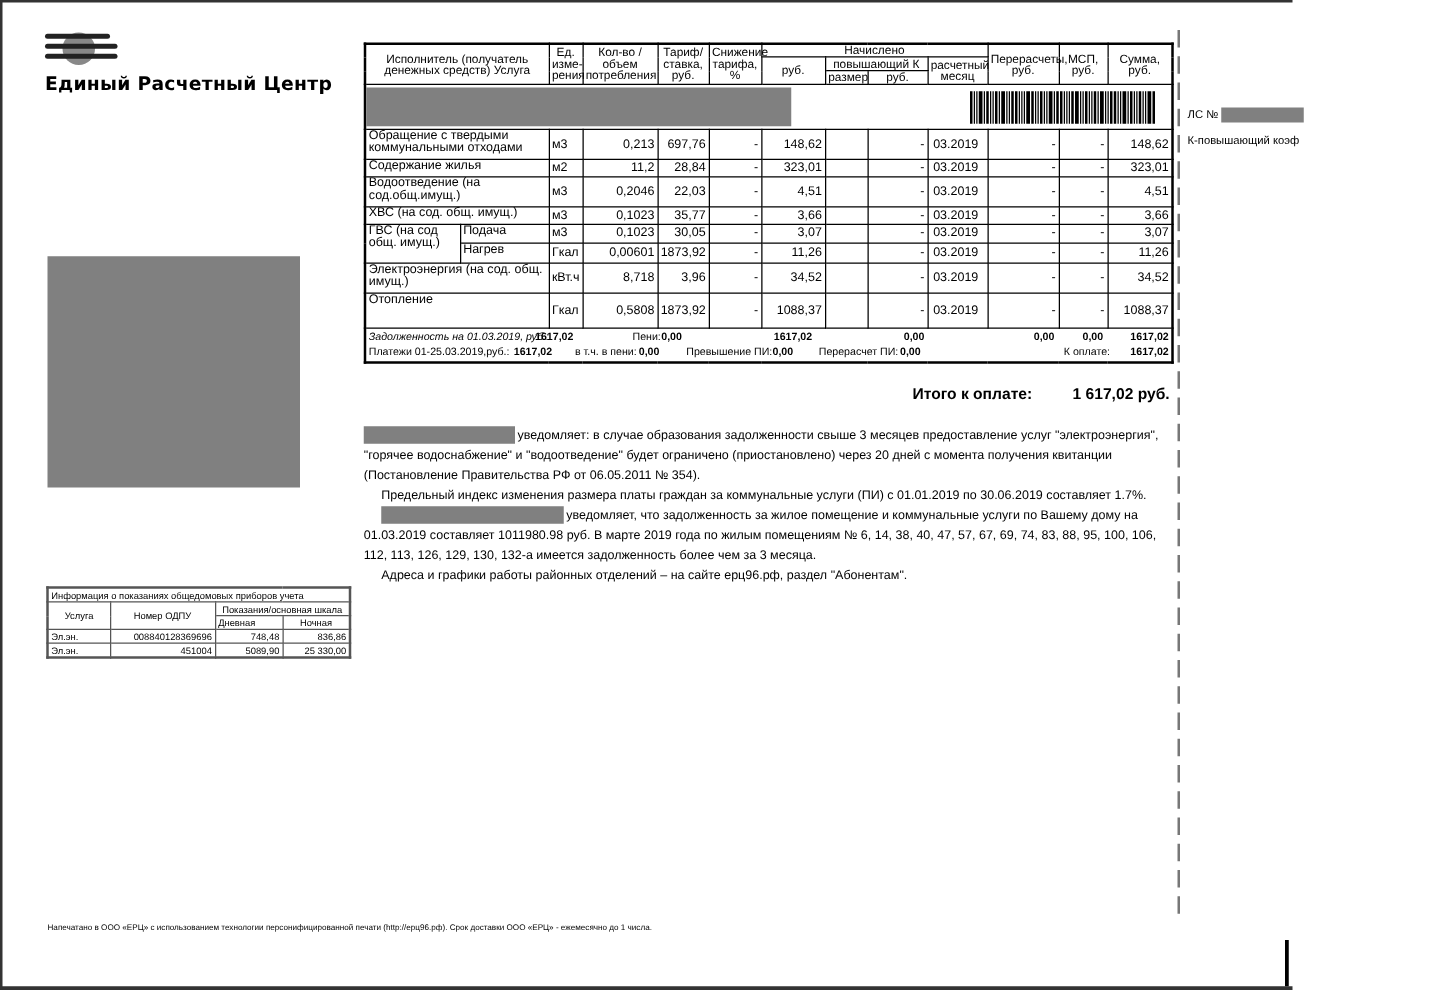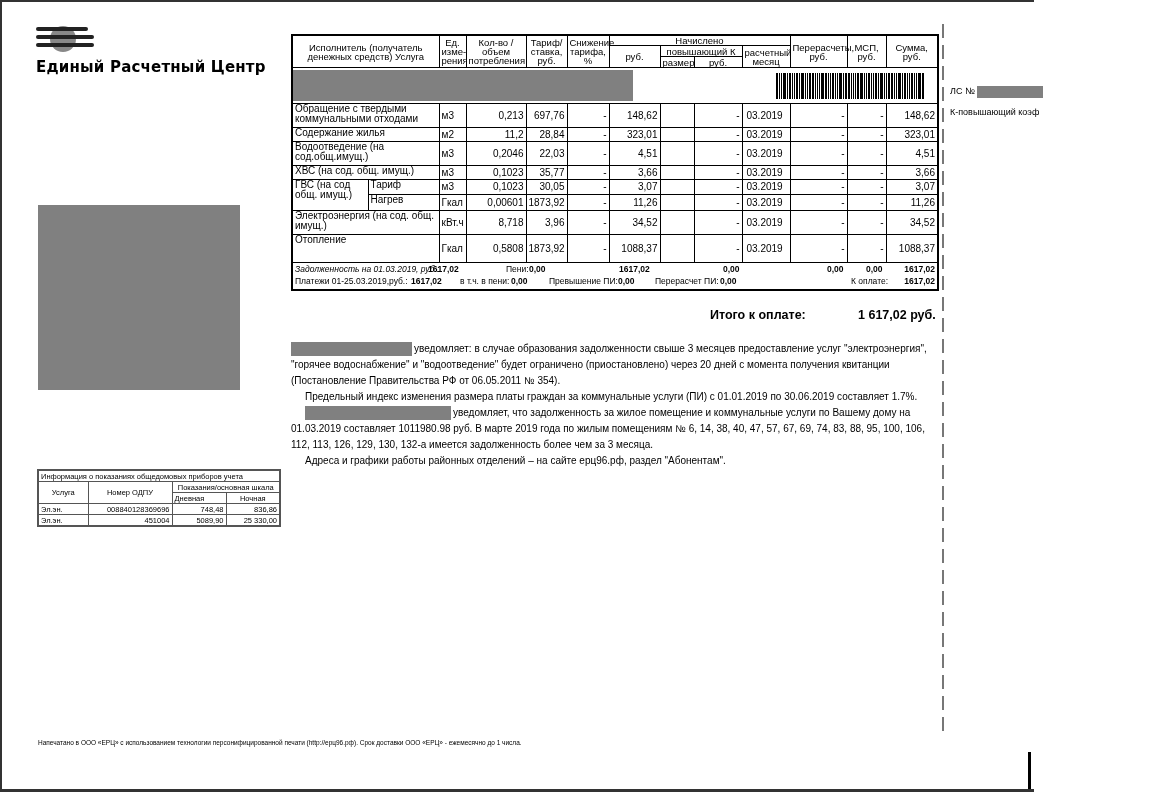--- a/index.html
+++ b/index.html
@@ -16,21 +16,21 @@
   .redact { background:#808080; position:absolute; }
   table.main { position:absolute; left:291px; top:34px; width:646px; border-collapse:collapse; font-size:10px; table-layout:fixed; }
   table.main td, table.main th { border:1px solid #000; padding:0 2px; line-height:10px; vertical-align:middle; }
   table.main th { font-weight:normal; text-align:center; font-size:9.5px; line-height:9px; }
   table.main { border:2px solid #000; }
   .num { text-align:right; }
   .srv { font-size:10px; line-height:11px; }
   .barcode { height:26px; display:flex; align-items:stretch; justify-content:flex-end; }
   .barcode span { display:block; background:#000; margin-right:1px; }
   .totals td { border:none !important; font-size:8.5px; line-height:11px; }
-  .itogo { position:absolute; left:710px; top:308px; font-weight:bold; font-size:12.5px; }
+  .itogo { position:absolute; left:730px; top:308px; font-weight:bold; font-size:12.5px; }
   .itogo-val { position:absolute; left:858px; top:308px; font-weight:bold; font-size:12.5px; }
   .notice { position:absolute; left:291px; top:341px; width:640px; font-size:10px; line-height:16px; }
   .notice p { margin:0; text-indent:14px; }
   .side-ls { left:950px; top:86px; font-size:9px; }
   .side-k { left:950px; top:107px; font-size:9px; }
   .dash { position:absolute; left:942px; width:2px; background:#777; }
   .odpu { position:absolute; left:37px; top:469px; width:242px; border-collapse:collapse; font-size:7.5px; table-layout:fixed; border:2px solid #555; }
   .odpu td { border:1px solid #555; padding:0 2px; line-height:9px; height:10px; }
   .footer { position:absolute; left:38px; top:739px; font-size:6.5px; }
   .cutmark { position:absolute; left:1028px; top:752px; width:3px; height:37px; background:#000; }
@@ -207,21 +207,21 @@
         <td class="num">3,66</td>
         <td class="num"></td>
         <td class="num">-</td>
         <td style="padding-left: 4px;">03.2019</td>
         <td class="num">-</td>
         <td class="num">-</td>
         <td class="num">3,66</td>
       </tr>
       <tr style="height: 15px;">
         <td class="srv" rowspan="2" style="vertical-align: top;">ГВС (на сод общ. имущ.)</td>
-        <td class="srv" style="vertical-align: top;">Тариф</td>
+        <td class="srv" style="vertical-align: top;">Подача</td>
         <td>м3</td>
         <td class="num">0,1023</td>
         <td class="num">30,05</td>
         <td class="num">-</td>
         <td class="num">3,07</td>
         <td class="num"></td>
         <td class="num">-</td>
         <td style="padding-left: 4px;">03.2019</td>
         <td class="num">-</td>
         <td class="num">-</td>

